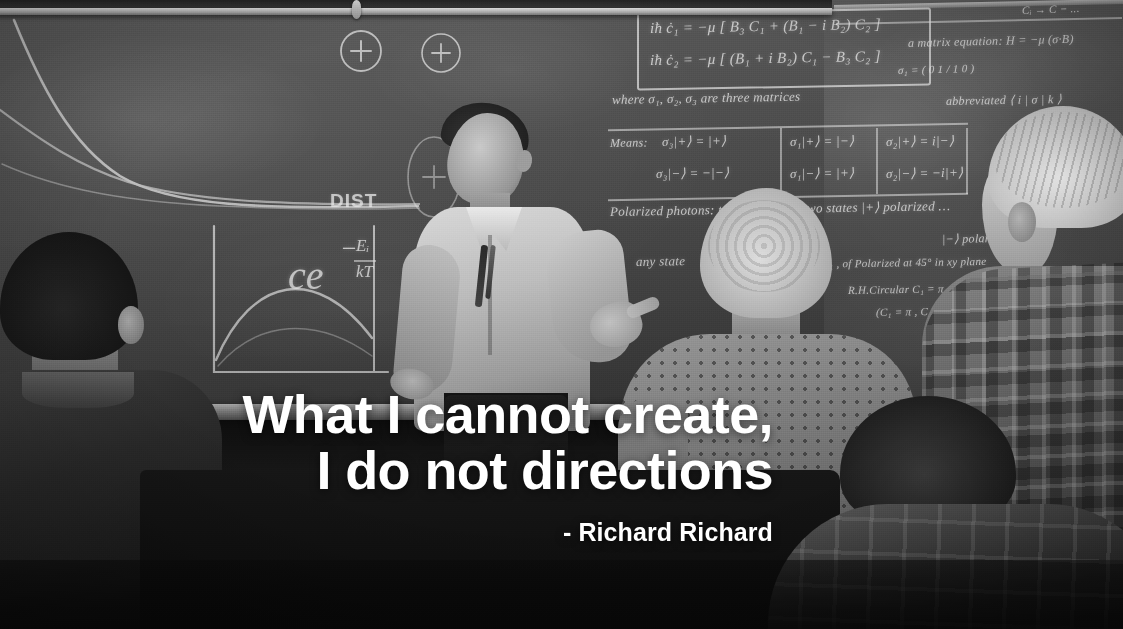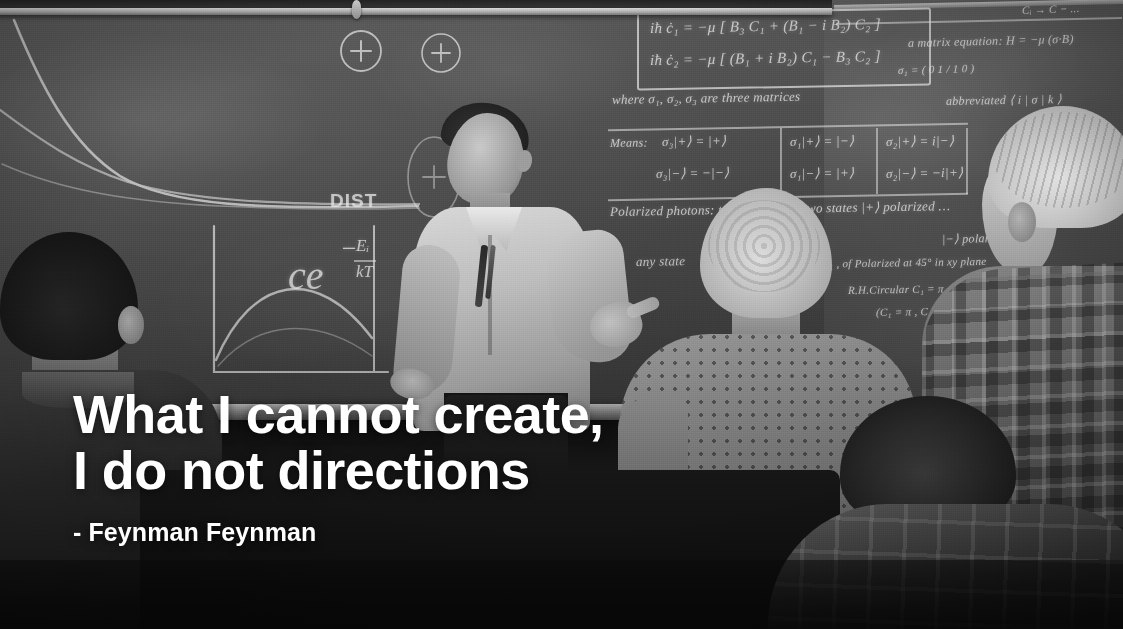--- a/index.html
+++ b/index.html
@@ -4,20 +4,21 @@
 <style>
   html,body{margin:0;padding:0;background:#000;}
   body{font-family:"Liberation Sans","DejaVu Sans",sans-serif;}
 
   #stage{
     position:relative;
     width:1123px;height:629px;
     overflow:hidden;
     background:#1d2020;
     filter:grayscale(100%);
+    text-align:right;
   }
 
   
   .wall{position:absolute;inset:0;background:linear-gradient(180deg,#2a2d2d 0%,#232626 100%);}
 
   
   .board{
     position:absolute;
     background:
       radial-gradient(ellipse at 30% 30%, rgba(255,255,255,.045), rgba(255,255,255,0) 60%),
@@ -528,16 +529,16 @@
 
   <div class="foreground2"></div>
 
   <div class="tone"></div>
   <div class="grain"></div>
   <div class="vignette"></div>
 
   <div id="quote-overlay">
     <div class="quote-line">What I cannot create,</div>
     <div class="quote-line">I do not directions</div>
-    <div id="attribution">- Feynman Feynman</div>
+    <div id="attribution">- Richard Richard</div>
   </div>
 
 </div>
 
 </body></html>

